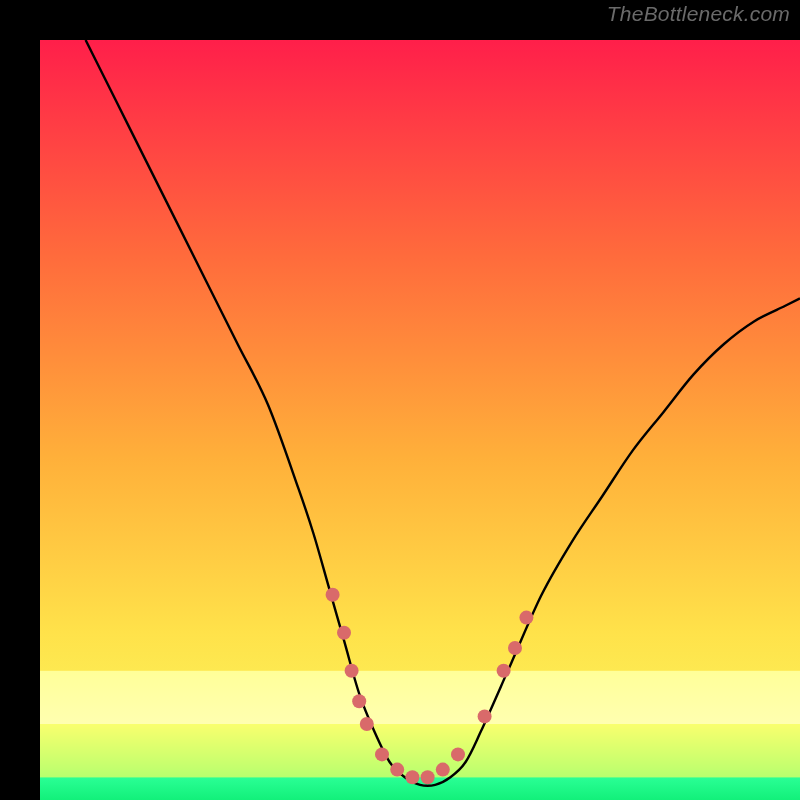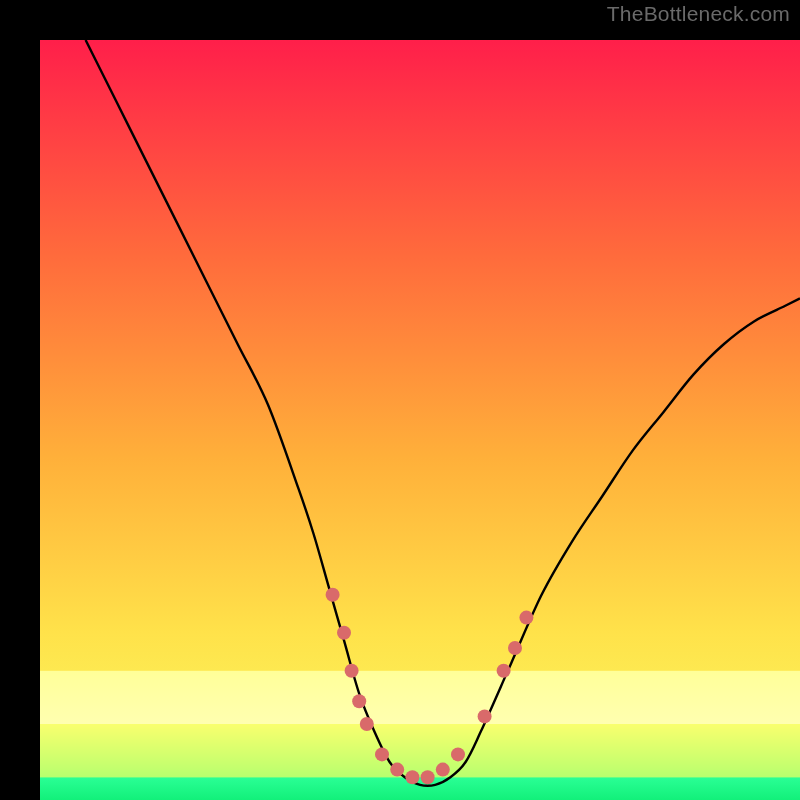--- a/index.html
+++ b/index.html
@@ -28,20 +28,21 @@
   }
   .watermark {
     position: absolute;
     top: 2px;
     right: 10px;
     color: #6a6a6a;
     font-size: 21px;
     font-weight: 500;
     letter-spacing: 0.2px;
     pointer-events: none;
+    font-style: italic;
   }
 </style>
 </head>
 <body>
 
 <div class="frame">
   <svg class="plot" viewBox="0 0 760 760" preserveAspectRatio="none">
     <defs>
       <linearGradient id="bg-grad" x1="0" y1="0" x2="0" y2="1">
         <stop offset="0%" stop-color="#ff1f4a"></stop>

